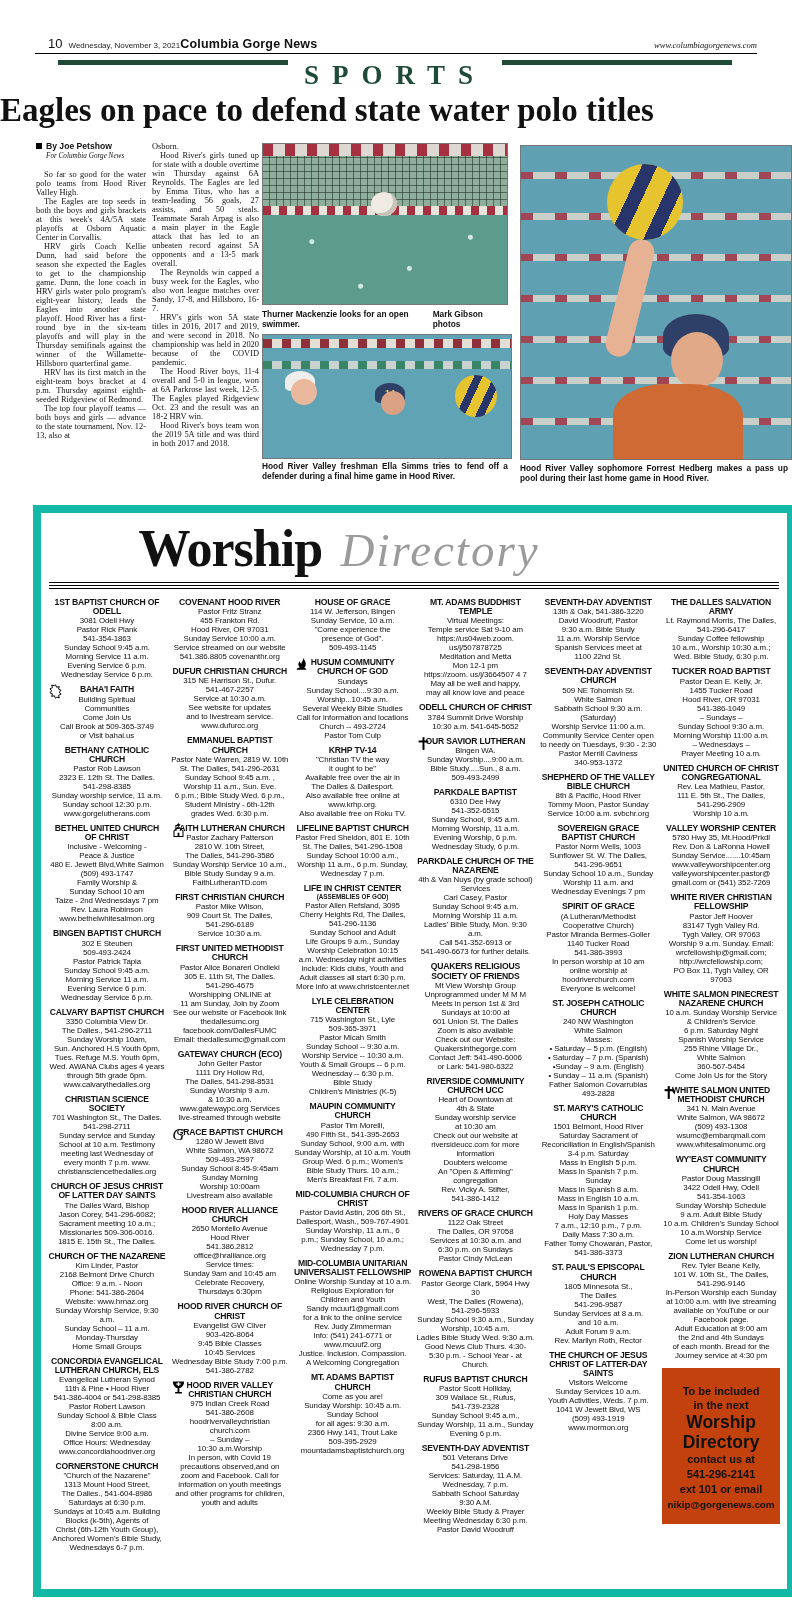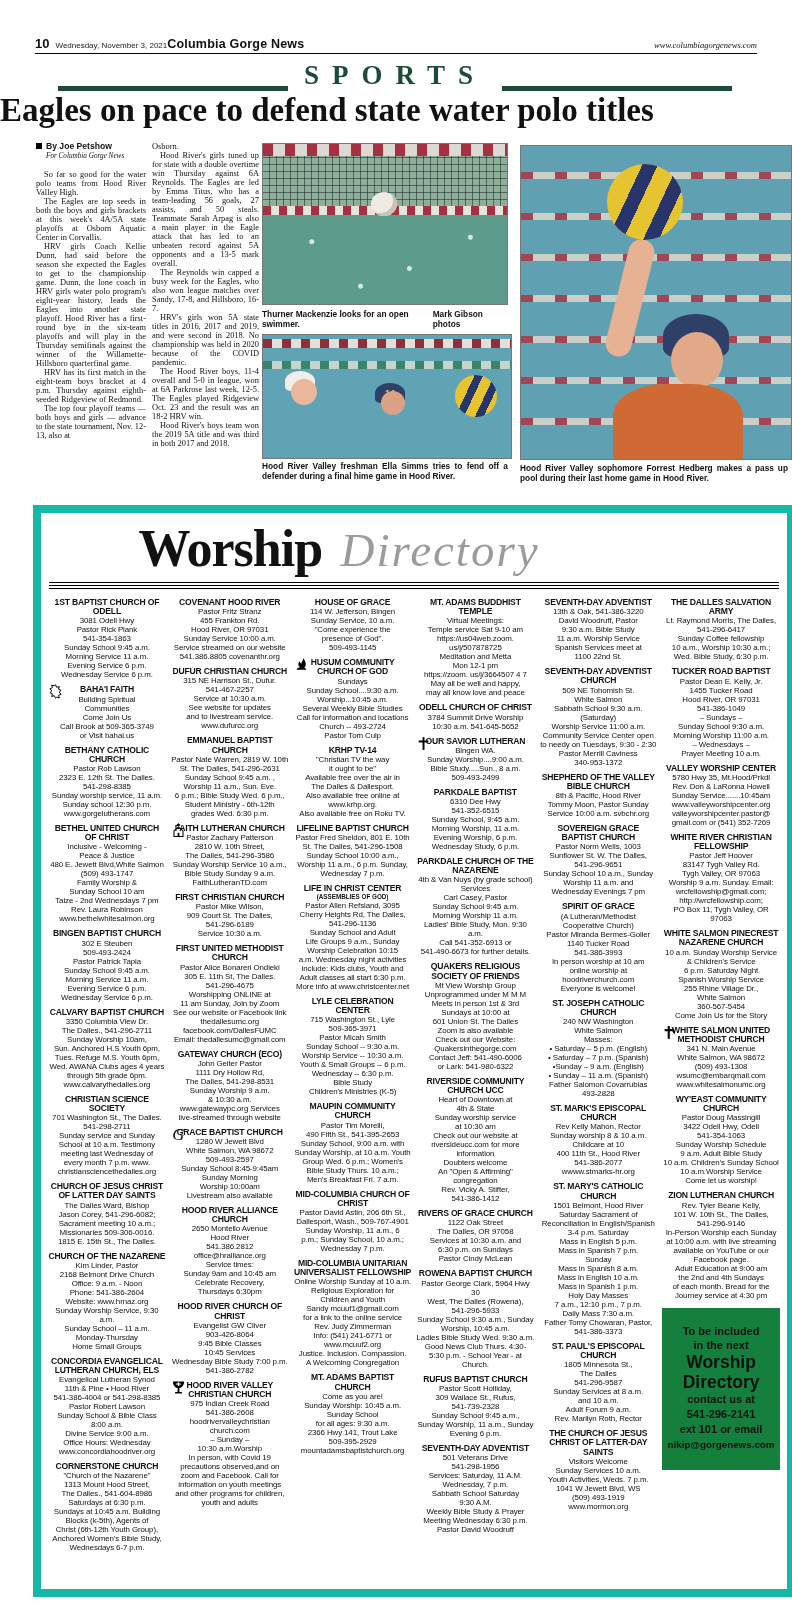--- a/index.html
+++ b/index.html
@@ -1,28 +1,28 @@
 <!DOCTYPE html>
 <html><head>
 <meta charset="utf-8">
 <style>
   html,body{margin:0;padding:0;}
   body{width:792px;height:1620px;position:relative;background:#fff;color:#111;
        font-family:"Liberation Sans",sans-serif;overflow:hidden;}
 
   
   .masthead{position:absolute;left:35px;right:35px;top:36px;display:flex;align-items:baseline;}
-  .pageno{font-weight:bold;font-size:13px;}
+  .pageno{font-weight:normal;font-size:13px;margin-left:13px;}
   .pgdate{font-size:8px;margin-left:6px;color:#222;}
   .mast-title{flex:1;text-align:left;font-weight:bold;font-size:12.5px;letter-spacing:.2px;}
   .mast-url{font-size:8.5px;font-style:italic;font-family:"Liberation Serif",serif;}
   .mast-rule{position:absolute;left:35px;right:35px;top:53px;height:1px;background:#000;}
 
   
-  .sports-banner{position:absolute;left:58px;right:60px;top:60px;display:flex;align-items:flex-end;}
+  .sports-banner{position:absolute;left:58px;right:60px;top:60px;display:flex;align-items:flex-start;}
   .sports-line{flex:1;height:5px;background:var(--green);}
   .sports-word{margin:0 16px;color:var(--green);font-family:"Liberation Serif",serif;
                font-weight:bold;font-size:27px;letter-spacing:13px;}
 
   .headline{position:absolute;left:0;right:0;top:92px;text-align:left;
             font-family:"Liberation Serif",serif;font-weight:bold;font-size:33px;}
 
   
   .art-col{position:absolute;top:142px;font-family:"Liberation Serif",serif;font-size:8.4px;
            line-height:9px;text-align:justify;}
@@ -101,21 +101,21 @@
   .dir-cols{display:flex;gap:5px;padding:8px 7px;}
   .dir-col{flex:1;min-width:0;overflow:hidden;}
   .entry{position:relative;text-align:center;margin-bottom:6px;}
   .entry-name{font-weight:bold;font-size:8.6px;line-height:9.2px;letter-spacing:-.2px;}
   .entry-sub{font-weight:bold;font-size:6.3px;line-height:7.5px;}
   .entry-line{font-size:7.9px;line-height:9px;letter-spacing:-.1px;}
   .entry-icon{position:absolute;left:0;top:-1px;width:15px;height:15px;}
   .entry-icon svg{width:15px;height:15px;fill:#000;}
   .entry-icon.script-g-icon{font-family:"Liberation Serif",serif;font-style:italic;font-size:17px;line-height:15px;}
 
-  .ad-box{margin-top:8px;background:#15803d;padding:16px 4px 18px 4px;text-align:center;}
+  .ad-box{margin-top:8px;background:#c2410c;padding:16px 4px 12px 4px;text-align:center;}
   .ad-sm{font-weight:bold;font-size:11px;line-height:14px;}
   .ad-big{font-weight:bold;font-size:17.5px;line-height:20px;}
   .ad-md{font-weight:bold;font-size:11px;line-height:15px;}
   .ad-sm2{font-weight:bold;font-size:9.8px;line-height:15px;}
 
   :root{--green:#1f4a38;}
 </style>
 </head>
 <body>
 
@@ -718,29 +718,20 @@
           <div class="entry-line">White Salmon</div>
           <div class="entry-line">Masses:</div>
           <div class="entry-line">• Saturday – 5 p.m. (English)</div>
           <div class="entry-line">• Saturday – 7 p.m. (Spanish)</div>
           <div class="entry-line">•Sunday – 9 a.m. (English)</div>
           <div class="entry-line">• Sunday – 11 a.m. (Spanish)</div>
           <div class="entry-line">Father Salomon Covarrubias</div>
           <div class="entry-line">493-2828</div>
         </div>
         <div class="entry">
-          <div class="entry-name">ST. MARK'S EPISCOPAL CHURCH</div>
-          <div class="entry-line">Rev Kelly Mahon, Rector</div>
-          <div class="entry-line">Sunday worship 8 &amp; 10 a.m.</div>
-          <div class="entry-line">Childcare at 10</div>
-          <div class="entry-line">400 11th St., Hood River</div>
-          <div class="entry-line">541-386-2077</div>
-          <div class="entry-line">wwww.stmarks-hr.org</div>
-        </div>
-        <div class="entry">
           <div class="entry-name">ST. MARY'S CATHOLIC CHURCH</div>
           <div class="entry-line">1501 Belmont, Hood River</div>
           <div class="entry-line">Saturday Sacrament of</div>
           <div class="entry-line">Reconciliation in English/Spanish</div>
           <div class="entry-line">3-4 p.m. Saturday</div>
           <div class="entry-line">Mass in English 5 p.m.</div>
           <div class="entry-line">Mass in Spanish 7 p.m.</div>
           <div class="entry-line">Sunday</div>
           <div class="entry-line">Mass in Spanish 8 a.m.</div>
           <div class="entry-line">Mass in English 10 a.m.</div>
@@ -786,20 +777,27 @@
           <div class="entry-line">1455 Tucker Road</div>
           <div class="entry-line">Hood River, OR 97031</div>
           <div class="entry-line">541-386-1049</div>
           <div class="entry-line">– Sundays –</div>
           <div class="entry-line">Sunday School 9:30 a.m.</div>
           <div class="entry-line">Morning Worship 11:00 a.m.</div>
           <div class="entry-line">– Wednesdays –</div>
           <div class="entry-line">Prayer Meeting 10 a.m.</div>
         </div>
         <div class="entry">
+          <div class="entry-name">UNITED CHURCH OF CHRIST CONGREGATIONAL</div>
+          <div class="entry-line">Rev. Lea Mathieu, Pastor,</div>
+          <div class="entry-line">111 E. 5th St., The Dalles,</div>
+          <div class="entry-line">541-296-2909</div>
+          <div class="entry-line">Worship 10 a.m.</div>
+        </div>
+        <div class="entry">
           <div class="entry-name">VALLEY WORSHIP CENTER</div>
           <div class="entry-line">5780 Hwy 35, Mt.Hood/Prkdl</div>
           <div class="entry-line">Rev. Don &amp; LaRonna Howell</div>
           <div class="entry-line">Sunday Service.......10:45am</div>
           <div class="entry-line">www.valleyworshipcenter.org</div>
           <div class="entry-line">valleyworshipcenter.pastor@</div>
           <div class="entry-line">gmail.com  or  (541) 352-7269</div>
         </div>
         <div class="entry">
           <div class="entry-name">WHITE RIVER CHRISTIAN FELLOWSHIP</div>

